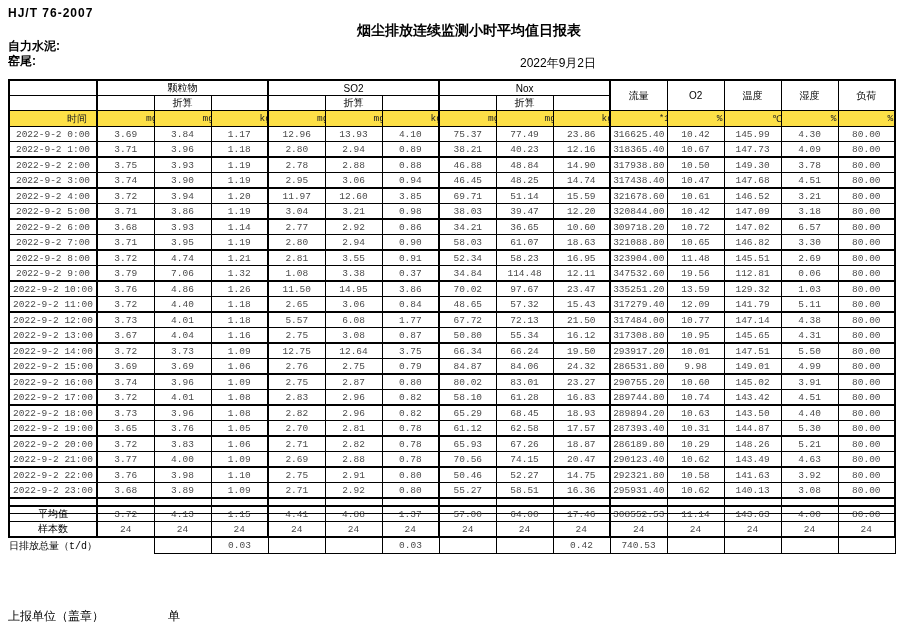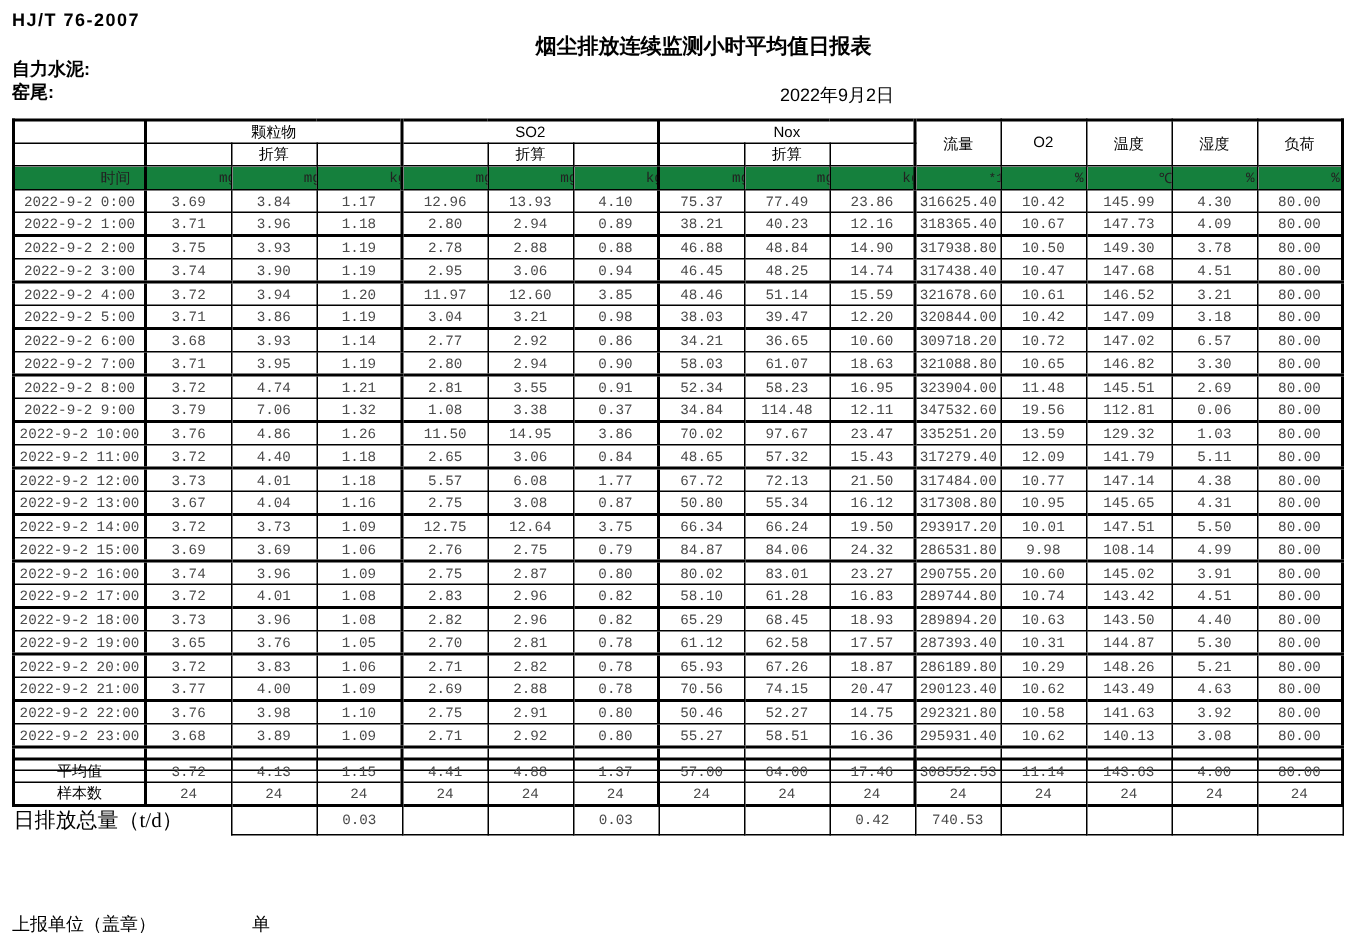--- a/index.html
+++ b/index.html
@@ -21,21 +21,21 @@
   col{width:57px;} col.c-time{width:88px;}
 
   td{
     border:1px solid #000;padding:0;margin:0;overflow:hidden;white-space:nowrap;
     text-align:center;vertical-align:middle;height:14px;
     font-family:"Liberation Mono", monospace;font-size:9.5px;color:#4a4a4a;
   }
   .hc{font-family:"Liberation Sans", sans-serif;font-size:10px;color:#000;}
   .main thead tr:nth-child(1) td{height:14px;}
   .main thead tr:nth-child(2) td{height:13px;}
-  .main thead tr.green td{height:15px;background:#15803d;font-size:9.5px;color:#222;padding-left:48px;}
+  .main thead tr.green td{height:15px;background:#fde047;font-size:9.5px;color:#222;padding-left:48px;}
   .main thead tr.green td.hc{font-size:10px;}
   .unit-small{font-size:8.5px !important;}
 
   
   td.gl{border-left-width:2px;}
   .main tbody td:nth-child(2),.main tbody td:nth-child(5),
   .main tbody td:nth-child(8),.main tbody td:nth-child(11),
   .summary tr.sumrow td:nth-child(2),.summary tr.sumrow td:nth-child(5),
   .summary tr.sumrow td:nth-child(8),.summary tr.sumrow td:nth-child(11)
   {border-left-width:2px;}
@@ -47,21 +47,21 @@
 
   .summary td{border:1px solid #000;}
   .summary tr.sumrow td:first-child{border-left-width:2px;}
   .summary tr.sumrow td:last-child{border-right-width:2px;}
   .summary tr:first-child td{border-top-width:2px;}
   .summary tr.last-sum td{border-bottom-width:2px;}
   .summary .sum-label{font-family:"Liberation Sans", sans-serif;font-size:10px;color:#000;}
   .summary tr.daily td{border-top-width:2px;}
   .summary td.dt-label{
     border:none;border-top:2px solid #000;text-align:left;
-    font-family:Liberation Serif, serif;font-size:14px;color:#000;
+    font-family:Liberation Mono, monospace;font-size:10px;color:#000;
   }
   .summary tr.daily td{height:15px;}
 
   .footer-note{position:absolute;left:8px;top:593px;font-size:10.5px;color:#000;margin-top:48px;}
   .footer-line{position:absolute;left:8px;top:608px;font-size:12px;color:#000;}
   .footer-line .unit{position:absolute;left:160px;top:0;}
 </style>
 </head>
 <body>
 
@@ -201,21 +201,21 @@
         <td class="num">80.00</td>
       </tr>
       <tr>
         <td class="time-cell">2022-9-2 4:00</td>
         <td class="num">3.72</td>
         <td class="num">3.94</td>
         <td class="num">1.20</td>
         <td class="num">11.97</td>
         <td class="num">12.60</td>
         <td class="num">3.85</td>
-        <td class="num">48.46</td>
+        <td class="num">69.71</td>
         <td class="num">51.14</td>
         <td class="num">15.59</td>
         <td class="num">321678.60</td>
         <td class="num">10.61</td>
         <td class="num">146.52</td>
         <td class="num">3.21</td>
         <td class="num">80.00</td>
       </tr>
       <tr>
         <td class="time-cell">2022-9-2 5:00</td>
@@ -393,21 +393,21 @@
         <td class="num">3.69</td>
         <td class="num">1.06</td>
         <td class="num">2.76</td>
         <td class="num">2.75</td>
         <td class="num">0.79</td>
         <td class="num">84.87</td>
         <td class="num">84.06</td>
         <td class="num">24.32</td>
         <td class="num">286531.80</td>
         <td class="num">9.98</td>
-        <td class="num">108.14</td>
+        <td class="num">149.01</td>
         <td class="num">4.99</td>
         <td class="num">80.00</td>
       </tr>
       <tr>
         <td class="time-cell">2022-9-2 16:00</td>
         <td class="num">3.74</td>
         <td class="num">3.96</td>
         <td class="num">1.09</td>
         <td class="num">2.75</td>
         <td class="num">2.87</td>

